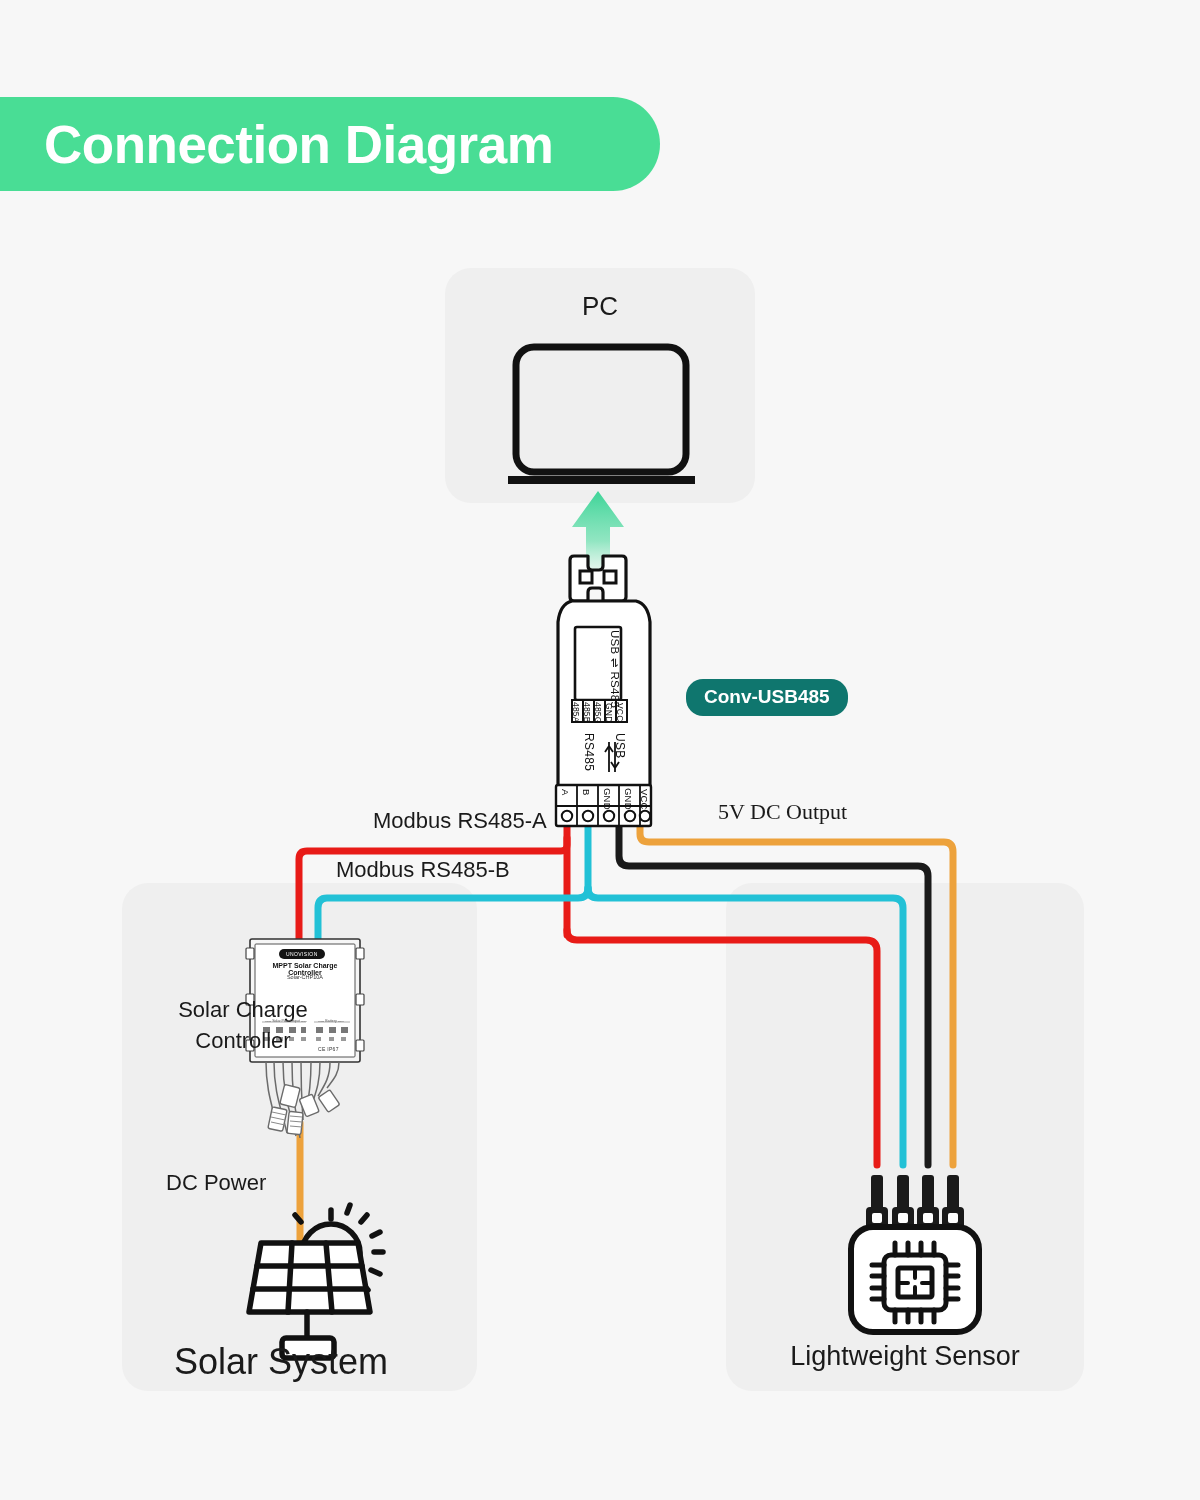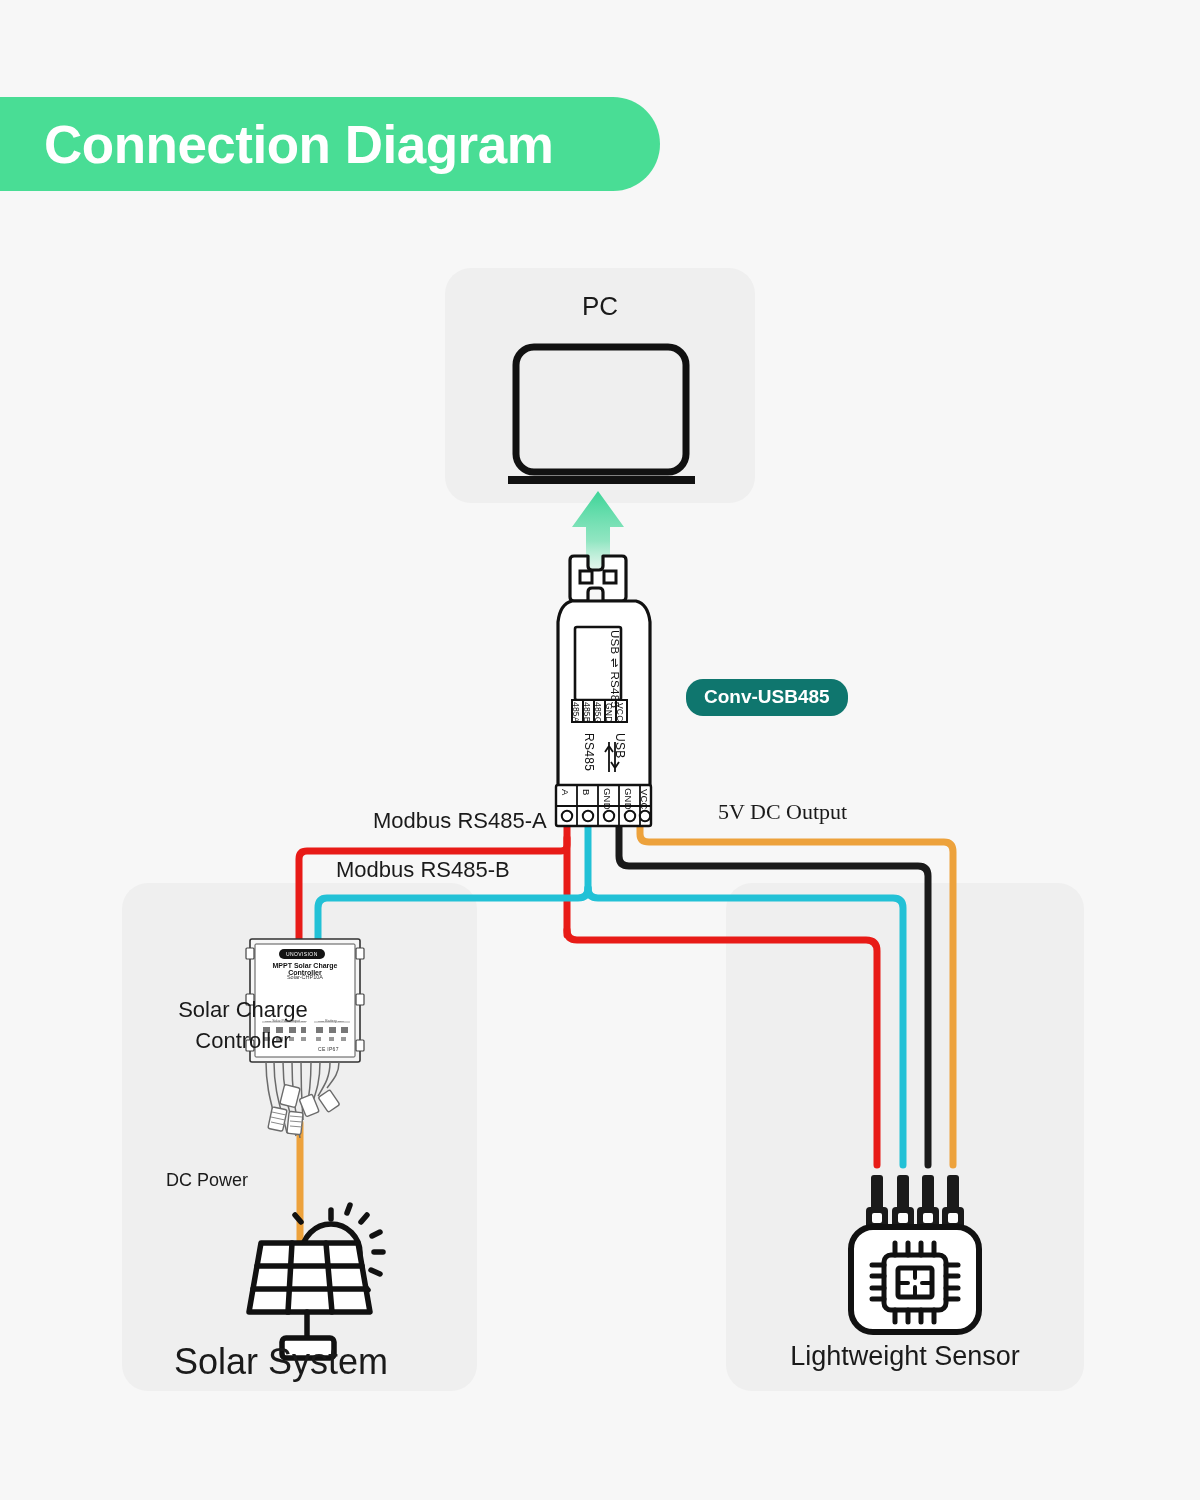--- a/index.html
+++ b/index.html
@@ -34,21 +34,21 @@
     padding:7px 18px 8px 18px;
     color:#ffffff;font-size:19px;font-weight:bold;
     white-space:nowrap;
   }
 
   
   .lbl{position:absolute;color:#1a1a1a;white-space:nowrap;}
   .lbl-rs485a{left:336px;top:808px;font-size:22px;margin-left:37px;}
   .lbl-rs485b{left:336px;top:857px;font-size:22px;}
   .lbl-5vdc{left:718px;top:799px;font-size:22px;font-family:Liberation Serif, serif;}
-  .lbl-dcpower{left:166px;top:1170px;font-size:18px;}
+  .lbl-dcpower{left:166px;top:1170px;font-size:22px;}
 
   .lbl-scc{
     position:absolute;left:120px;top:994px;width:246px;
     text-align:center;color:#1a1a1a;font-size:22px;line-height:31px;
   }
 
   .lbl-pc{
     position:absolute;left:445px;top:291px;width:310px;
     text-align:center;color:#1a1a1a;font-size:26px;
   }

